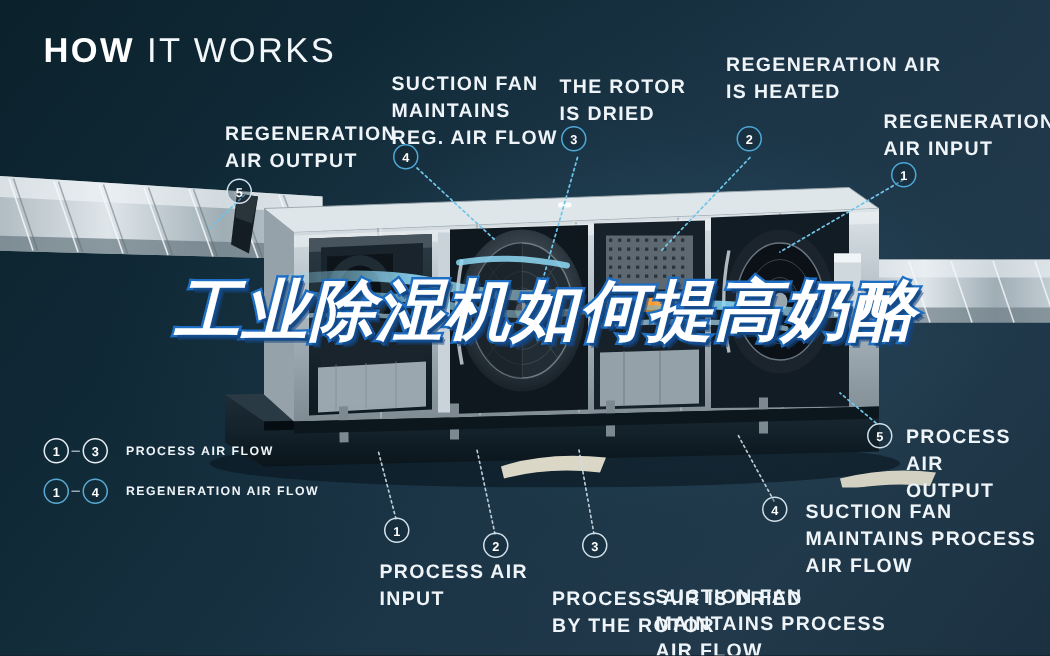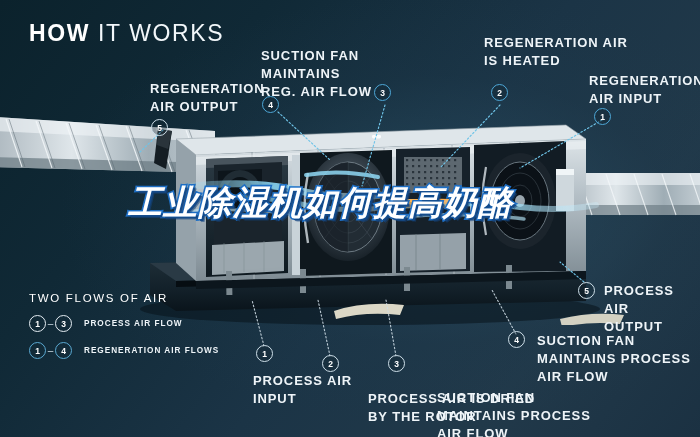--- a/index.html
+++ b/index.html
@@ -39,23 +39,23 @@
   .legend h3{margin:0 0 11px 0;font-size:11.5px;font-weight:400;letter-spacing:1.7px;color:#fff;}
   .lgrow{display:flex;align-items:center;margin-bottom:10px;}
   .lgc{width:17px;height:17px;border-radius:50%;border:1.3px solid #e6eef4;
        display:flex;align-items:center;justify-content:center;font-size:8.5px;font-weight:700;
        color:#fff;box-sizing:border-box;}
   .lgc.b{border-color:#5aa9d2;}
   .dash{width:9px;text-align:center;font-size:10px;color:#cddbe4;}
   .lgtx{margin-left:12px;font-size:8.2px;font-weight:700;letter-spacing:1px;color:#eef4f8;text-align:right;}
 
   
-  #cn{position:absolute;left:128px;top:182px;width:480px;
+  #cn{position:absolute;left:116px;top:182px;width:480px;
       font-family:"DejaVu Sans","Liberation Sans",sans-serif;
-      font-size:34px;font-weight:700;line-height:1.18;letter-spacing:1px;
+      font-size:44px;font-weight:700;line-height:1.18;letter-spacing:1px;
       color:#ffffff;font-style:italic;
       -webkit-text-stroke:3.2px #1f6fc4;
       paint-order:stroke fill;
       text-shadow:
         0 0 1px #1f6fc4,
         2px 2px 0 rgba(20,70,130,.85),
         3px 3px 0 rgba(20,70,130,.55);}
   #cn .ln{display:block;white-space:nowrap;}
 </style>
 </head>
@@ -357,20 +357,22 @@
       <span>5</span>
     </div>
 
   <div class="lab" style="left:261px;top:47px;">SUCTION FAN
 MAINTAINS
 REG. AIR FLOW</div>
   <div class="badge blue" style="left:262px;top:96px;">
       <span>4</span>
     </div>
 
+  <div class="lab" style="left:373px;top:49px;">THE ROTOR
+IS DRIED</div>
   <div class="badge blue" style="left:374px;top:84px;">
       <span>3</span>
     </div>
 
   <div class="lab" style="left:484px;top:34px;">REGENERATION AIR
 IS HEATED</div>
   <div class="badge blue" style="left:491px;top:84px;">
       <span>2</span>
     </div>
 
@@ -406,42 +408,41 @@
 AIR FLOW</div>
 
   <div class="badge" style="left:508px;top:331px;">
       <span>4</span>
     </div>
   <div class="lab" style="left:537px;top:332px;">SUCTION FAN
 MAINTAINS PROCESS
 AIR FLOW</div>
 
   <div class="legend">
-    <h3>TWO FLOWS OF AIR</h3>
 
     <div class="lgrow">
       <div class="lgc">
           <span>1</span>
         </div>
       <div class="dash">–</div>
       <div class="lgc">
           <span>3</span>
         </div>
       <div class="lgtx">PROCESS AIR FLOW</div>
     </div>
 
     <div class="lgrow">
       <div class="lgc b">
           <span>1</span>
         </div>
       <div class="dash">–</div>
       <div class="lgc b">
           <span>4</span>
         </div>
-      <div class="lgtx">REGENERATION AIR FLOWS</div>
+      <div class="lgtx">REGENERATION AIR FLOW</div>
     </div>
   </div>
 
   <div id="cn">
     <span class="ln">工业除湿机如何提高奶酪</span>
   </div>
 
 </div>
 
 </body></html>

